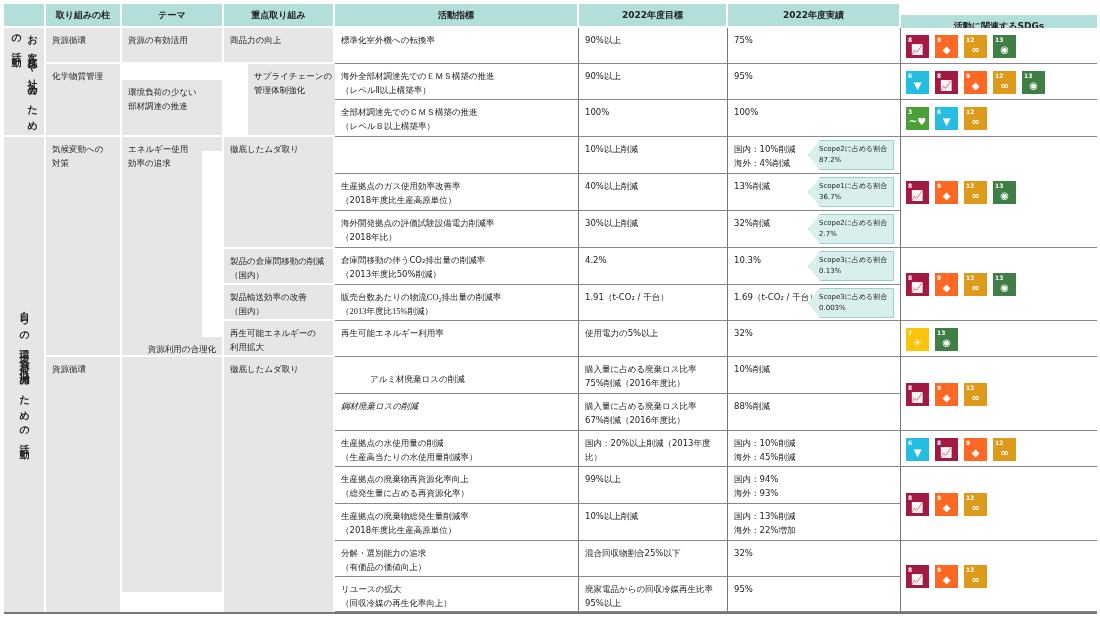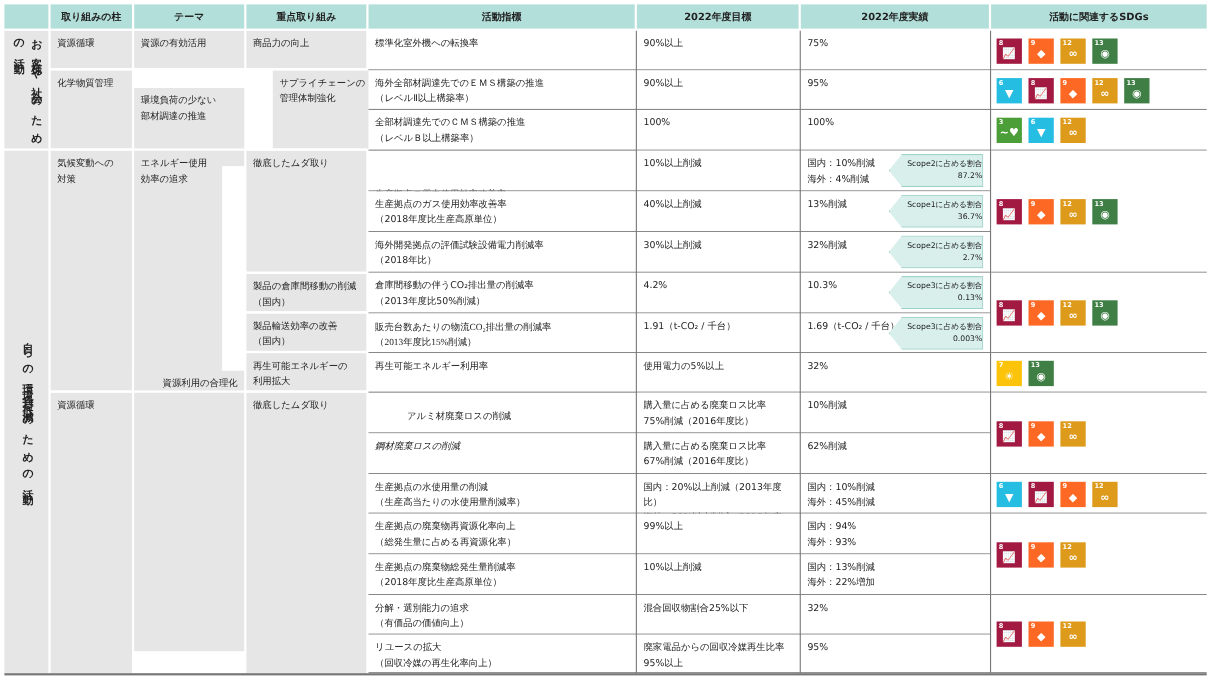--- a/index.html
+++ b/index.html
@@ -6,39 +6,39 @@
   body{width:1100px;height:618px;overflow:hidden;font-family:"DejaVu Sans","Liberation Sans",sans-serif;font-size:8.5px;color:#222;}
   .tbl{position:absolute;left:0;top:0;width:1100px;}
   .hdr{position:absolute;top:4px;height:22px;background:#b2dfd9;font-weight:bold;font-size:9px;display:flex;align-items:center;justify-content:center;color:#222;}
   .gcell{position:absolute;background:#e6e6e6;padding:5px 6px;box-sizing:border-box;line-height:14px;white-space:pre-line;}
   .wcell{position:absolute;background:#fff;padding:5px 6px;box-sizing:border-box;line-height:14px;white-space:pre-line;}
   .vt{position:absolute;background:#e6e6e6;display:flex;justify-content:center;align-items:center;font-weight:bold;font-size:10px;}
   .vtext{writing-mode:vertical-rl;letter-spacing:5px;line-height:16px;}
   .hline{position:absolute;height:1px;background:#888;}
   .vline{position:absolute;width:1px;background:#777;}
   .wline{position:absolute;background:#fff;}
-  .scope{position:absolute;width:86px;height:30px;background:#d8efeb;border:1px solid #9fd2c9;box-sizing:border-box;clip-path:polygon(14% 0,100% 0,100% 100%,14% 100%,0 50%);font-size:7px;text-align:right;line-height:11px;padding-top:3px;padding-left:10px;}
+  .scope{position:absolute;width:86px;height:30px;background:#d8efeb;border:1px solid #9fd2c9;box-sizing:border-box;clip-path:polygon(14% 0,100% 0,100% 100%,14% 100%,0 50%);font-size:7px;text-align:left;line-height:11px;padding-top:3px;padding-left:10px;}
   .sdgs{position:absolute;display:flex;gap:6px;}
   .sdg{width:23px;height:23px;position:relative;color:#fff;font-size:5px;font-weight:bold;}
   .sdg .n{position:absolute;left:2px;top:1px;font-size:6px;}
   .sdg .g{position:absolute;left:0;right:0;bottom:2px;text-align:center;font-size:10px;line-height:12px;}
 </style>
 </head>
 <body>
 
 <div class="tbl">
 
   <div class="hdr" style="left:4px;width:40px;"></div>
   <div class="hdr" style="left:46px;width:74px;">取り組みの柱</div>
   <div class="hdr" style="left:122px;width:100px;">テーマ</div>
   <div class="hdr" style="left:224px;width:109px;">重点取り組み</div>
   <div class="hdr" style="left:335px;width:242px;">活動指標</div>
   <div class="hdr" style="left:579px;width:147px;">2022年度目標</div>
   <div class="hdr" style="left:728px;width:171px;">2022年度実績</div>
-  <div class="hdr" style="left:901px;width:196px;">活動に関連するSDGs</div>
+  <div class="hdr" style="left:901px;width:196px;margin-top:11px;">活動に関連するSDGs</div>
 
   <div class="vt" style="left:4px;top:28px;width:40px;height:107px;">
     <span class="vtext">お客様や社会のための活動</span>
   </div>
   <div class="vt" style="left:4px;top:137px;width:40px;height:475px;">
     <span class="vtext">自らの環境負荷低減のための活動</span>
   </div>
 
   <div class="gcell" style="left:46px;top:28px;width:74px;height:34px;">資源循環</div>
   <div class="gcell" style="left:46px;top:64px;width:74px;height:71px;">化学物質管理</div>
@@ -111,21 +111,21 @@
       <div class="wcell" style="left:728px;top:321px;width:172px;height:36px;">32%</div>
       <div class="hline" style="left:335px;top:356px;width:565px;"></div>
       <div class="wcell" style="left:335px;top:367px;width:243px;height:37px;margin-left:29px;">アルミ材廃棄ロスの削減</div>
       <div class="wcell" style="left:579px;top:357px;width:148px;height:37px;">購入量に占める廃棄ロス比率
 75%削減（2016年度比）</div>
       <div class="wcell" style="left:728px;top:357px;width:172px;height:37px;">10%削減</div>
       <div class="hline" style="left:335px;top:393px;width:565px;"></div>
       <div class="wcell" style="left:335px;top:394px;width:243px;height:37px;font-style:italic;">鋼材廃棄ロスの削減</div>
       <div class="wcell" style="left:579px;top:394px;width:148px;height:37px;">購入量に占める廃棄ロス比率
 67%削減（2016年度比）</div>
-      <div class="wcell" style="left:728px;top:394px;width:172px;height:37px;">62%削減</div>
+      <div class="wcell" style="left:728px;top:394px;width:172px;height:37px;">88%削減</div>
       <div class="hline" style="left:335px;top:430px;width:565px;"></div>
       <div class="wcell" style="left:335px;top:431px;width:243px;height:36px;">生産拠点の水使用量の削減
 （生産高当たりの水使用量削減率）</div>
       <div class="wcell" style="left:579px;top:431px;width:148px;height:36px;">国内：20%以上削減（2013年度比）
 海外：59%以上削減（2018年度比）</div>
       <div class="wcell" style="left:728px;top:431px;width:172px;height:36px;">国内：10%削減
 海外：45%削減</div>
       <div class="hline" style="left:335px;top:466px;width:565px;"></div>
       <div class="wcell" style="left:335px;top:467px;width:243px;height:37px;">生産拠点の廃棄物再資源化率向上
 （総発生量に占める再資源化率）</div>

